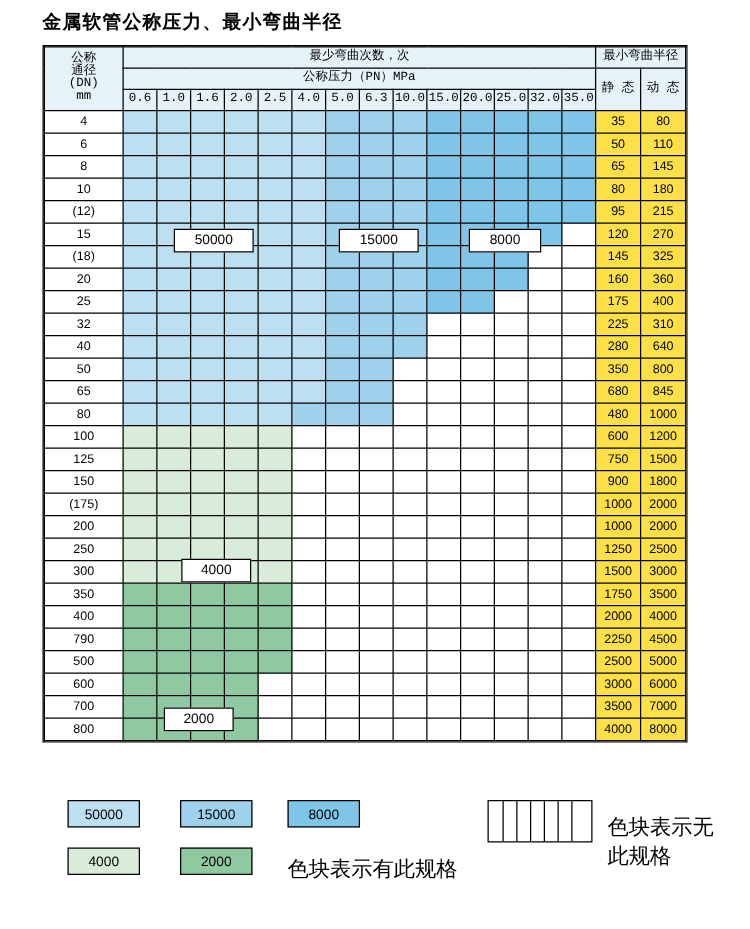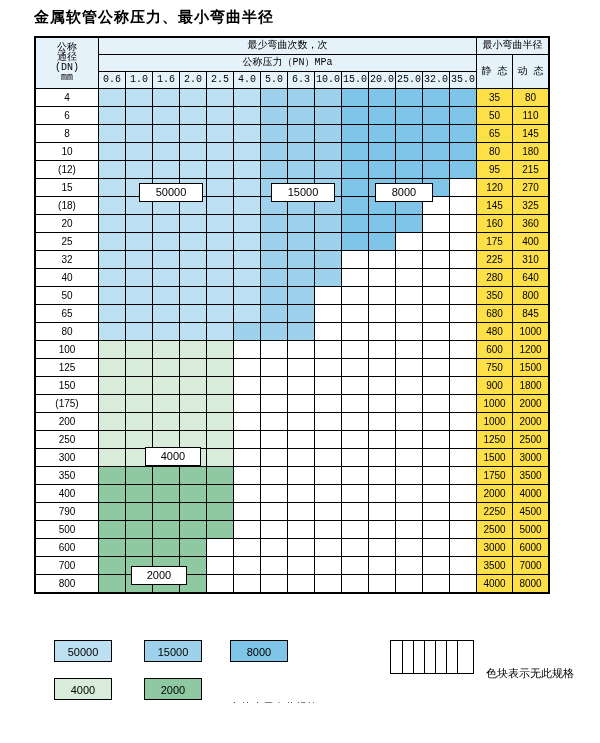--- a/index.html
+++ b/index.html
@@ -58,21 +58,21 @@
     box-sizing:border-box;
   }
 
   
   #legend{position:absolute;left:34px;top:636px;width:540px;}
   .lg-box{
     position:absolute;border:1px solid #000;
     width:58px;height:22px;line-height:22px;text-align:center;font-size:11px;
     background:#fff;box-sizing:border-box;
   }
-  .lg-txt{position:absolute;font-size:11px;margin-top:16px;}
+  .lg-txt{position:absolute;font-size:17px;}
 
   .swatch-grid{
     position:absolute;left:356px;top:4px;width:84px;height:34px;
     border:1px solid #000;background:#fff;box-sizing:border-box;
   }
   .swatch-grid i{
     position:absolute;top:0;bottom:0;width:0;border-left:1px solid #000;
   }
 </style>
 </head>

